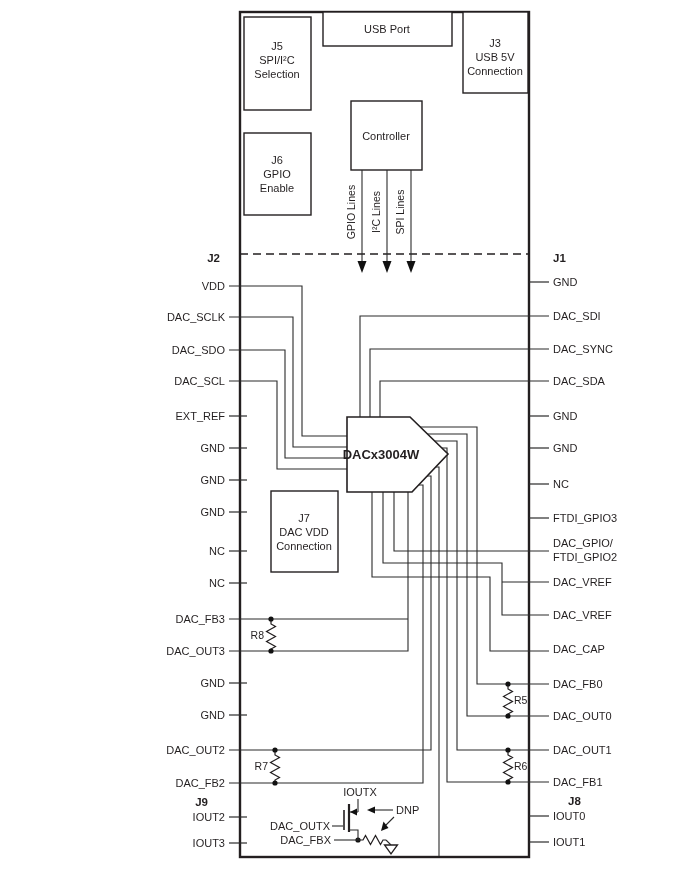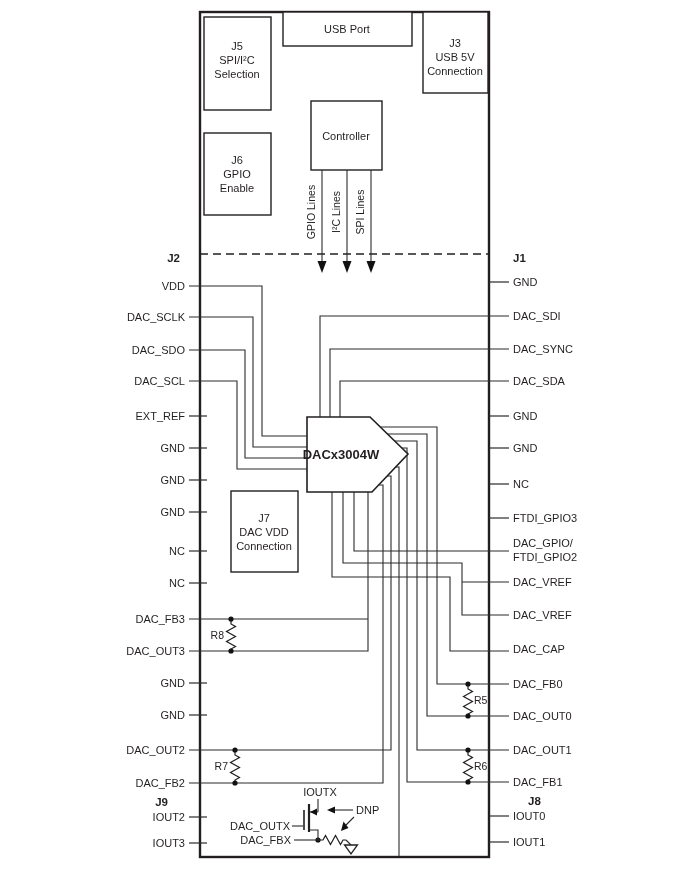--- a/index.html
+++ b/index.html
@@ -1,17 +1,17 @@
 <!DOCTYPE html>
 <html><head>
 <meta charset="utf-8">
 <style>
   html,body{margin:0;padding:0;background:#ffffff;}
   .page{position:relative;width:602px;height:872px;background:#ffffff;overflow:hidden;
-        font-family:"Liberation Sans", sans-serif;}
+        font-family:"Liberation Sans", sans-serif;margin-left:40px;}
   svg{display:block;}
   text{fill:#231f20;font-family:"Liberation Sans", sans-serif;font-size:11px;}
   .hdr{font-weight:bold;font-size:11.5px;}
   .chiplbl{font-weight:bold;font-size:13px;}
   .boxlbl{font-size:11px;}
   .rlbl{font-size:10.5px;}
   .buslbl{font-size:10.5px;}
   .wire{stroke:#2b2b2b;stroke-width:1.1;fill:none;}
   .stub{stroke:#2b2b2b;stroke-width:1.2;fill:none;}
   .boxln{stroke:#231f20;stroke-width:1.4;fill:#ffffff;}

